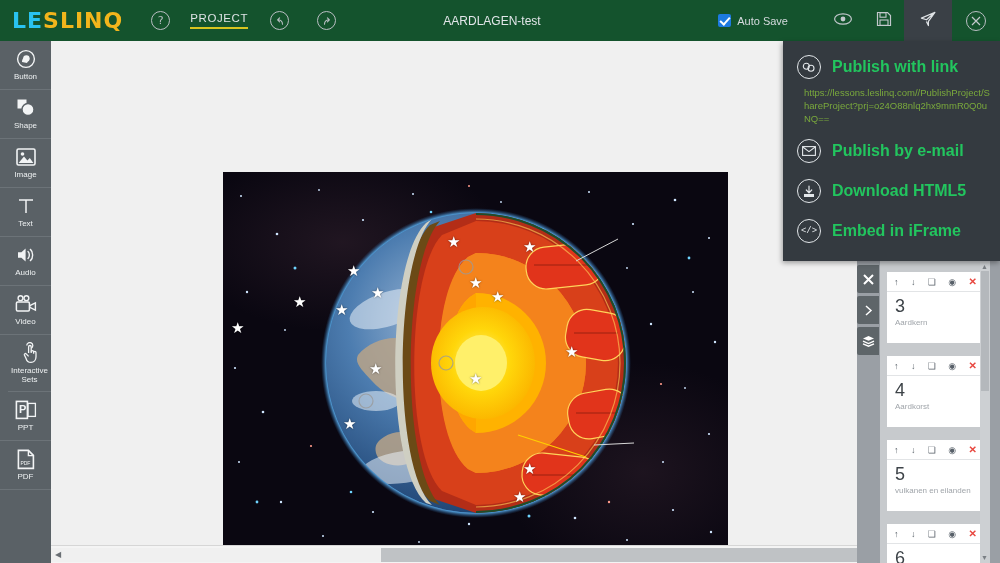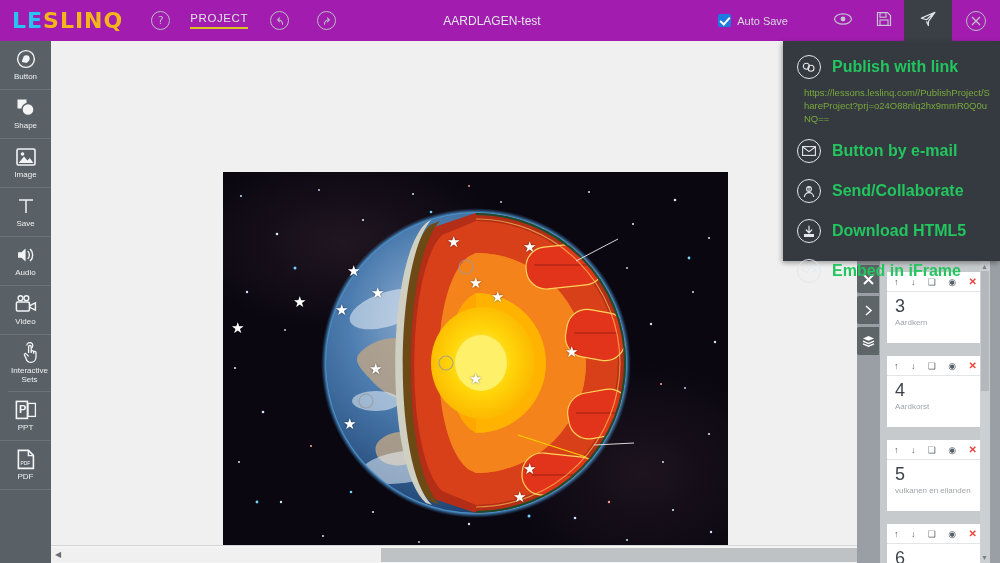--- a/index.html
+++ b/index.html
@@ -7,21 +7,21 @@
     width: 1000px; height: 563px;
     overflow: hidden;
     background: #e8e8e8;
     font-family: "Liberation Sans", sans-serif;
   }
   .app { position: relative; width: 1000px; height: 563px; overflow: hidden; }
 
   
   .topbar {
     position: absolute; top: 0; left: 0; width: 1000px; height: 41px;
-    background: #a21caf; display: flex; align-items: center;
+    background: #14532d; display: flex; align-items: center;
     z-index: 40;
   }
   .logo { margin-left: 12px; font-size: 22px; font-weight: bold; letter-spacing: 1px;
           font-family: "DejaVu Sans", sans-serif; line-height: 1; }
   .logo .c1 { color: #29c3f0; }
   .logo .c2 { color: #f2b51c; }
 
   .tb-icon {
     width: 19px; height: 19px; border-radius: 50%;
     border: 1.4px solid #b9bec3; position: relative;
@@ -228,33 +228,23 @@
     </div>
     <div class="puburl">https://lessons.leslinq.com//PublishProject/ShareProject?prj=o24O88nlq2hx9mmR0Q0uNQ==</div>
 
     <div class="pubitem">
       <span class="circ">
         <svg width="14" height="10" viewBox="0 0 14 10">
             <rect x="0.6" y="0.6" width="12.8" height="8.8" fill="none" stroke="#e3e7ea" stroke-width="1.1"></rect>
             <path d="M0.8 1 7 5.6 13.2 1" fill="none" stroke="#e3e7ea" stroke-width="1.1"></path>
           </svg>
       </span>
-      <span class="label">Button by e-mail</span>
-    </div>
-
-    <div class="pubitem">
-      <span class="circ">
-        <svg width="14" height="13" viewBox="0 0 14 13">
-            <circle cx="7" cy="4" r="2.4" fill="none" stroke="#e3e7ea" stroke-width="1.1"></circle>
-            <path d="M2.4 12c0-2.7 2.1-4.4 4.6-4.4S11.6 9.3 11.6 12" fill="none" stroke="#e3e7ea" stroke-width="1.1"></path>
-            <path d="M7 5.6V1.6M5.7 2.8 7 1.4l1.3 1.4" fill="none" stroke="#e3e7ea" stroke-width="1"></path>
-          </svg>
-      </span>
-      <span class="label">Send/Collaborate</span>
-    </div>
+      <span class="label">Publish by e-mail</span>
+    </div>
+
 
     <div class="pubitem">
       <span class="circ">
         <svg width="14" height="13" viewBox="0 0 14 13">
             <path d="M7 1v6M4.3 5 7 7.8 9.7 5" fill="none" stroke="#e3e7ea" stroke-width="1.2" stroke-linecap="round"></path>
             <rect x="2" y="9" width="10" height="3" fill="#e3e7ea"></rect>
           </svg>
       </span>
       <span class="label">Download HTML5</span>
     </div>
@@ -300,21 +290,21 @@
       </span>
       <span class="tlabel">Image</span>
     </div>
 
     <div class="ltool">
       <span class="ticon">
         <svg width="20" height="20" viewBox="0 0 20 20">
             <path d="M3 4h14M10 4v13" stroke="#f2f4f5" stroke-width="1.5"></path>
           </svg>
       </span>
-      <span class="tlabel">Save</span>
+      <span class="tlabel">Text</span>
     </div>
 
     <div class="ltool">
       <span class="ticon">
         <svg width="20" height="18" viewBox="0 0 20 18">
             <path d="M2 6.2h3.4L9.6 2.4v13.2L5.4 11.8H2z" fill="#f2f4f5"></path>
             <path d="M12 5.6c1.8 1.6 1.8 5.2 0 6.8M14.4 3.4c3 2.6 3 8.6 0 11.2" fill="none" stroke="#f2f4f5" stroke-width="1.4" stroke-linecap="round"></path>
           </svg>
       </span>
       <span class="tlabel">Audio</span>

